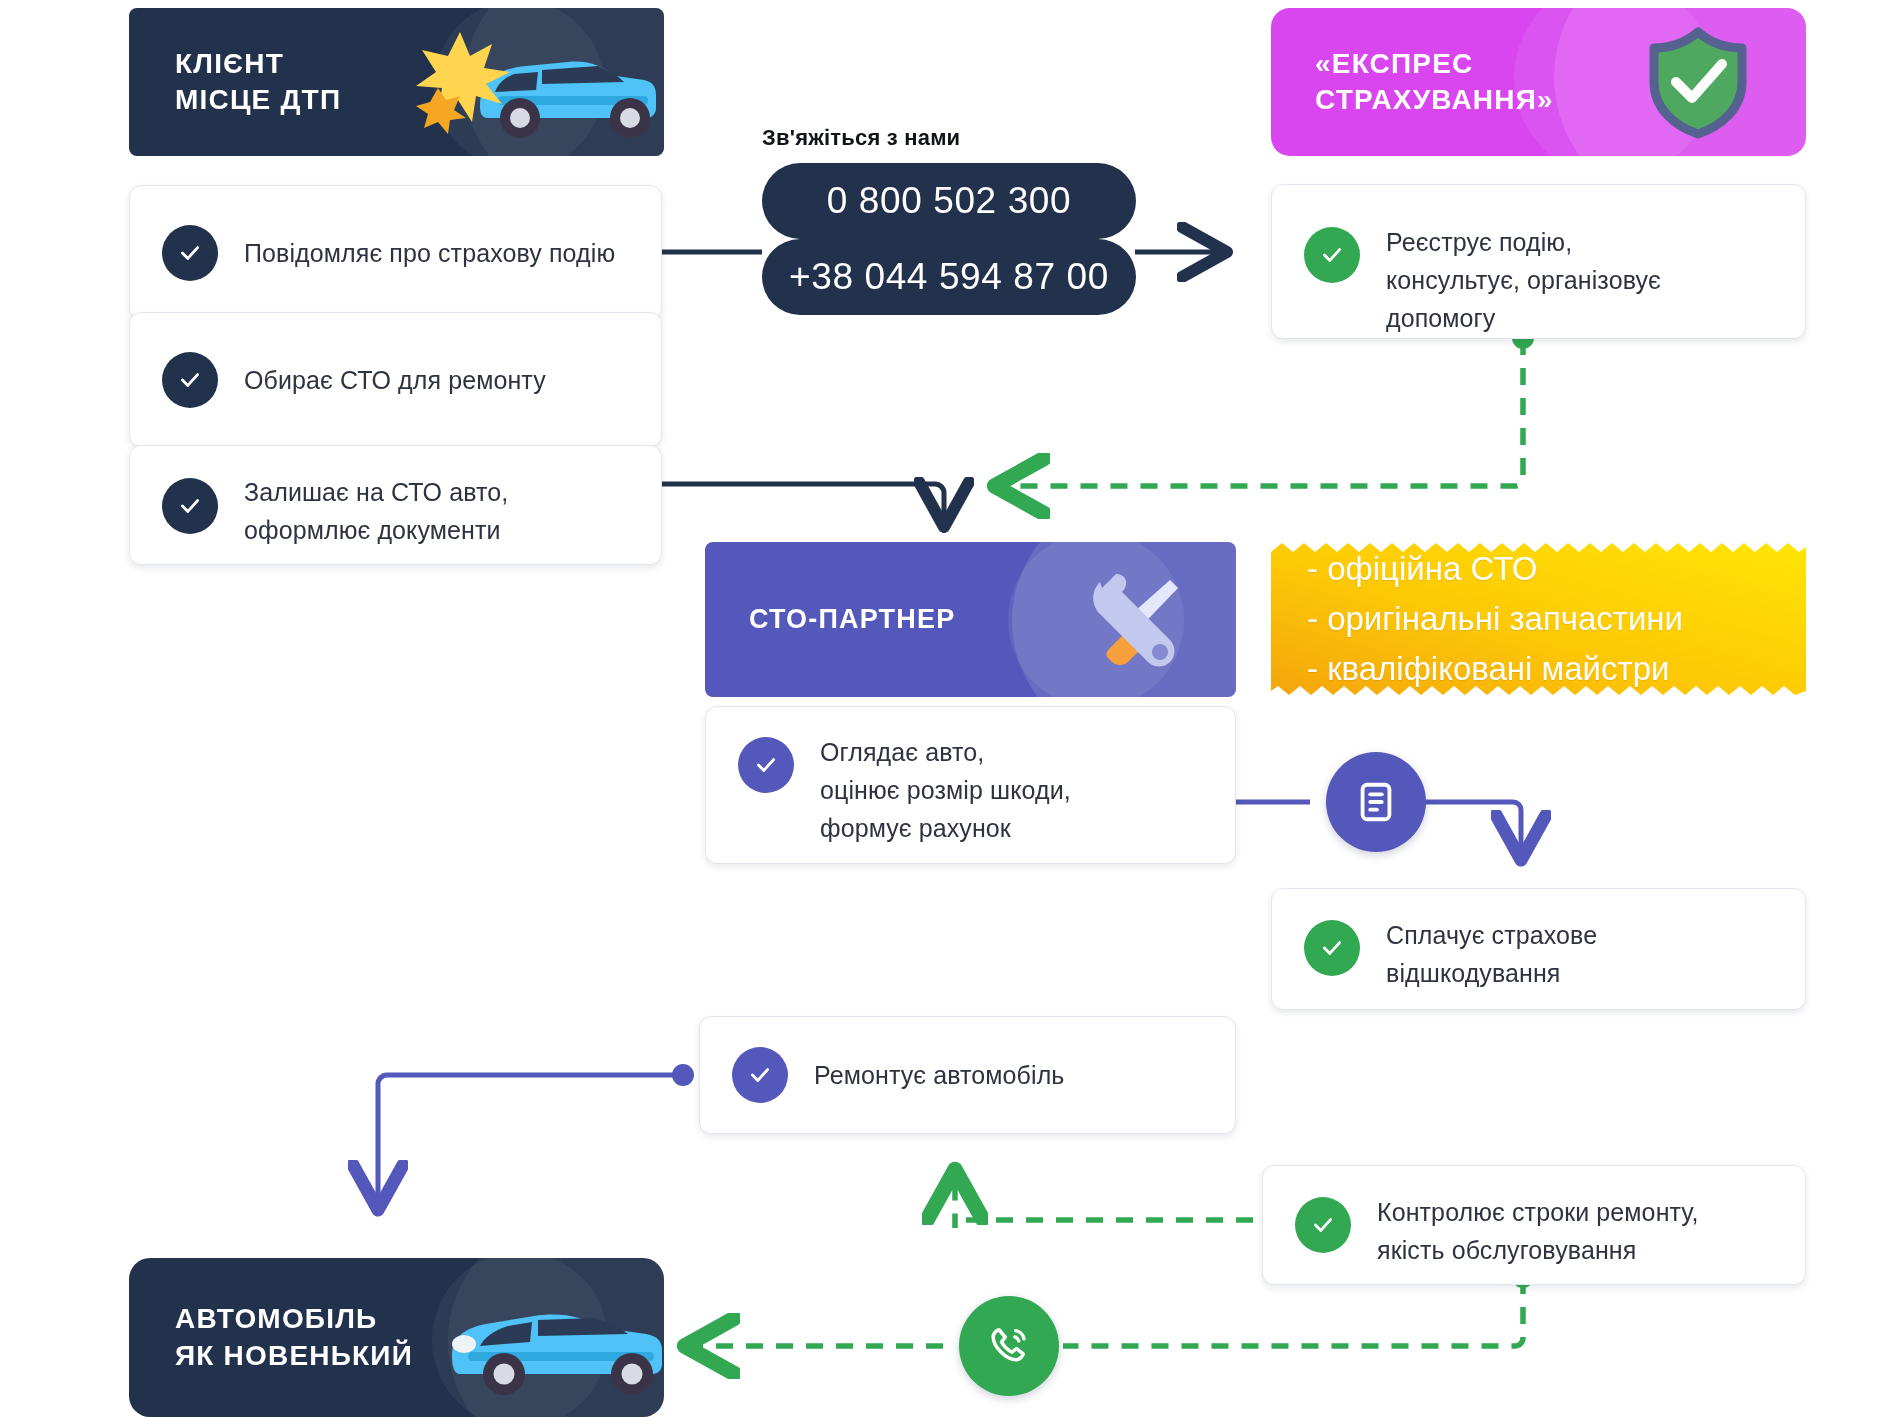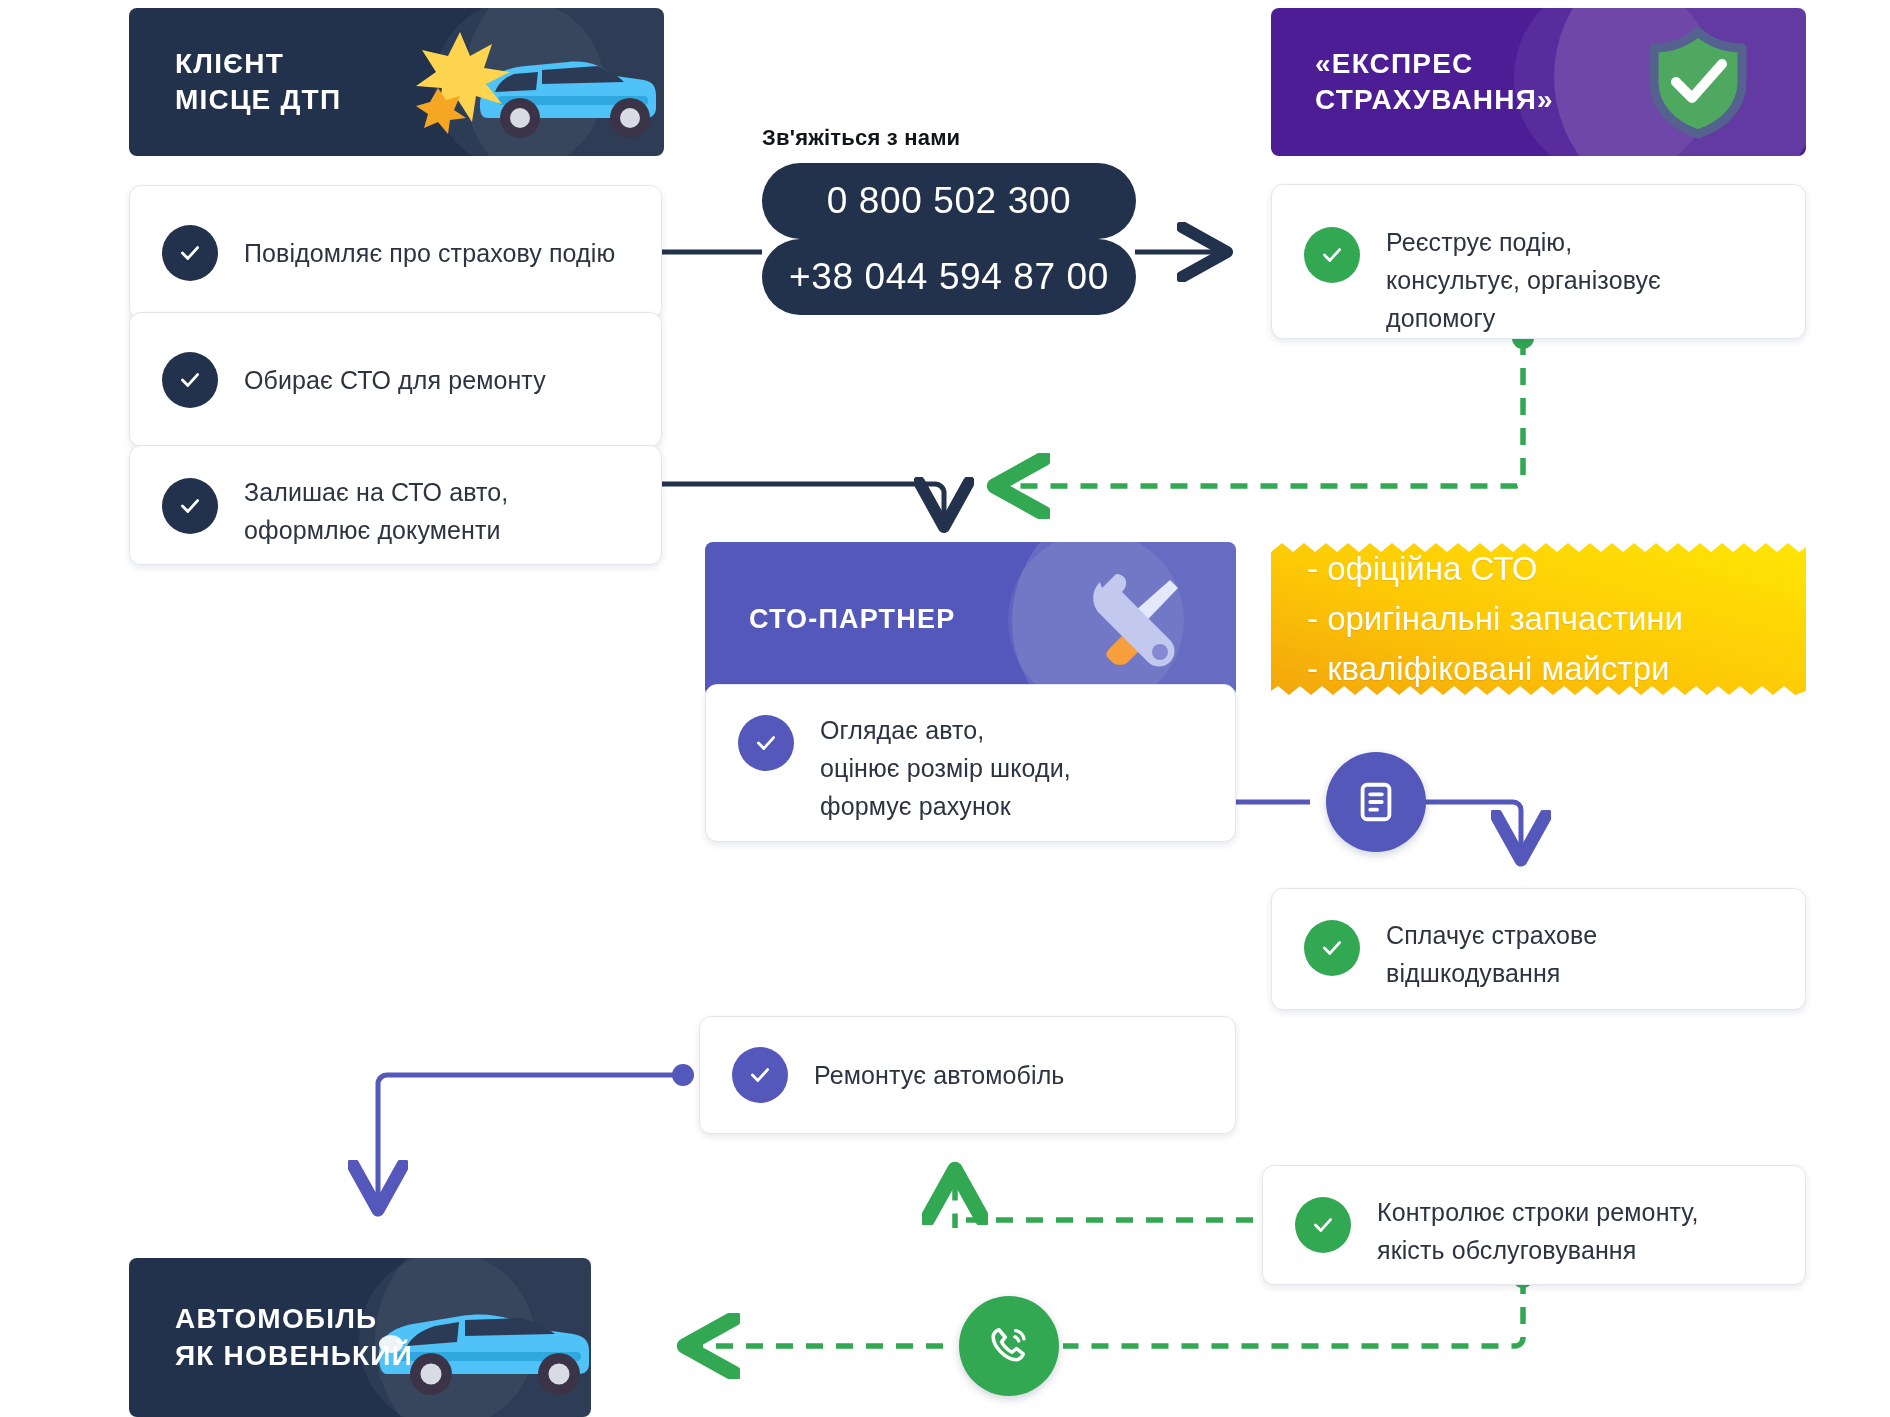--- a/index.html
+++ b/index.html
@@ -36,21 +36,21 @@
     position:absolute;
     border-radius:50%;
     z-index:1;
   }
   .banner .art{position:absolute;z-index:2;}
 
   
   .banner.dark{background:#22324c;}
   .banner.dark .blob{background:rgba(255,255,255,.055);}
   
-  .banner.green{background:#4c1d95;}
+  .banner.green{background:#d946ef;border-radius:19px;}
   .banner.green .blob{background:rgba(255,255,255,.13);}
   
   .banner.purple{background:#5358ba;}
   .banner.purple .blob{background:rgba(255,255,255,.12);}
 
   
   .card{
     position:absolute;
     background:#ffffff;
     border:1px solid #e3e6ee;
@@ -312,21 +312,21 @@
         <rect x="0" y="0" width="535" height="152" fill="url(#ygrad)"></rect>
       </g>
     </svg>
     <div style="position:relative;z-index:2;">
       <div class="nline">- офіційна СТО</div>
       <div class="nline">- оригінальні запчастини</div>
       <div class="nline">- кваліфіковані майстри</div>
     </div>
   </div>
 
-  <div class="card" style="left:689px;top:684px;width:531px;height:158px;align-items:flex-start;padding-top:26px;">
+  <div class="card" style="left:689px;top:706px;width:531px;height:158px;align-items:flex-start;padding-top:26px;">
     <div class="bullet b-purple" style="margin-top:4px;">
       <svg viewBox="0 0 24 24">
           <path d="M5 12 L10 17 L19 7" fill="none" stroke="#fff" stroke-width="2.6" stroke-linecap="round" stroke-linejoin="round"></path>
         </svg>
     </div>
     <div class="ctext">Оглядає авто,
 оцінює розмір шкоди,
 формує рахунок</div>
   </div>
 
@@ -369,21 +369,21 @@
   </div>
 
   <div class="iconcircle" style="left:943px;top:1296px;width:100px;height:100px;background:#32a852;">
     <svg width="50" height="50" viewBox="0 0 24 24">
       <path d="M7.2 4.2 C6.2 4.2 4.4 6.0 4.4 7.6 C4.4 12.4 10.6 18.6 15.4 18.6 C17 18.6 18.8 16.8 18.8 15.8 L15.6 13.2 L13.4 15 C11.6 14.2 9.2 11.8 8.4 10 L10.2 7.8 Z" fill="none" stroke="#fff" stroke-width="1.7" stroke-linejoin="round"></path>
       <path d="M15.2 4.6 C17.2 5.0 18.8 6.6 19.2 8.6" fill="none" stroke="#fff" stroke-width="1.6" stroke-linecap="round"></path>
       <path d="M14.8 7.6 C15.8 7.9 16.4 8.6 16.7 9.6" fill="none" stroke="#fff" stroke-width="1.6" stroke-linecap="round"></path>
     </svg>
   </div>
 
-  <div class="banner dark" style="left:113px;top:1258px;width:462px;height:159px;">
+  <div class="banner dark" style="left:113px;top:1258px;width:535px;height:159px;border-radius:21px;">
     <div class="blob" style="width:250px;height:250px;right:-34px;top:-42px;"></div>
     <div class="blob" style="width:176px;height:176px;right:56px;top:-6px;background:rgba(255,255,255,.05);"></div>
     <div class="btitle" style="font-size:28px;margin-left:46px;">АВТОМОБІЛЬ
 ЯК НОВЕНЬКИЙ</div>
     <div class="art" style="right:0px;top:28px;">
       <svg width="222" height="110" viewBox="0 0 222 110">
         <path d="M10 70 C10 52 22 42 44 38 L92 30 C118 26 140 30 162 42 L204 48 C216 50 220 56 220 64 L220 78 C220 84 216 88 210 88 L18 88 C12 88 10 80 10 70 Z" fill="#4fc3f7"></path>
         <path d="M96 34 L152 32 C166 36 176 40 186 48 L96 50 Z" fill="#2b3a55"></path>
         <path d="M66 40 C52 44 42 52 38 60 L88 56 L90 36 Z" fill="#2b3a55"></path>
         <rect x="26" y="66" width="186" height="9" rx="4.5" fill="#2fa8e0"></rect>

